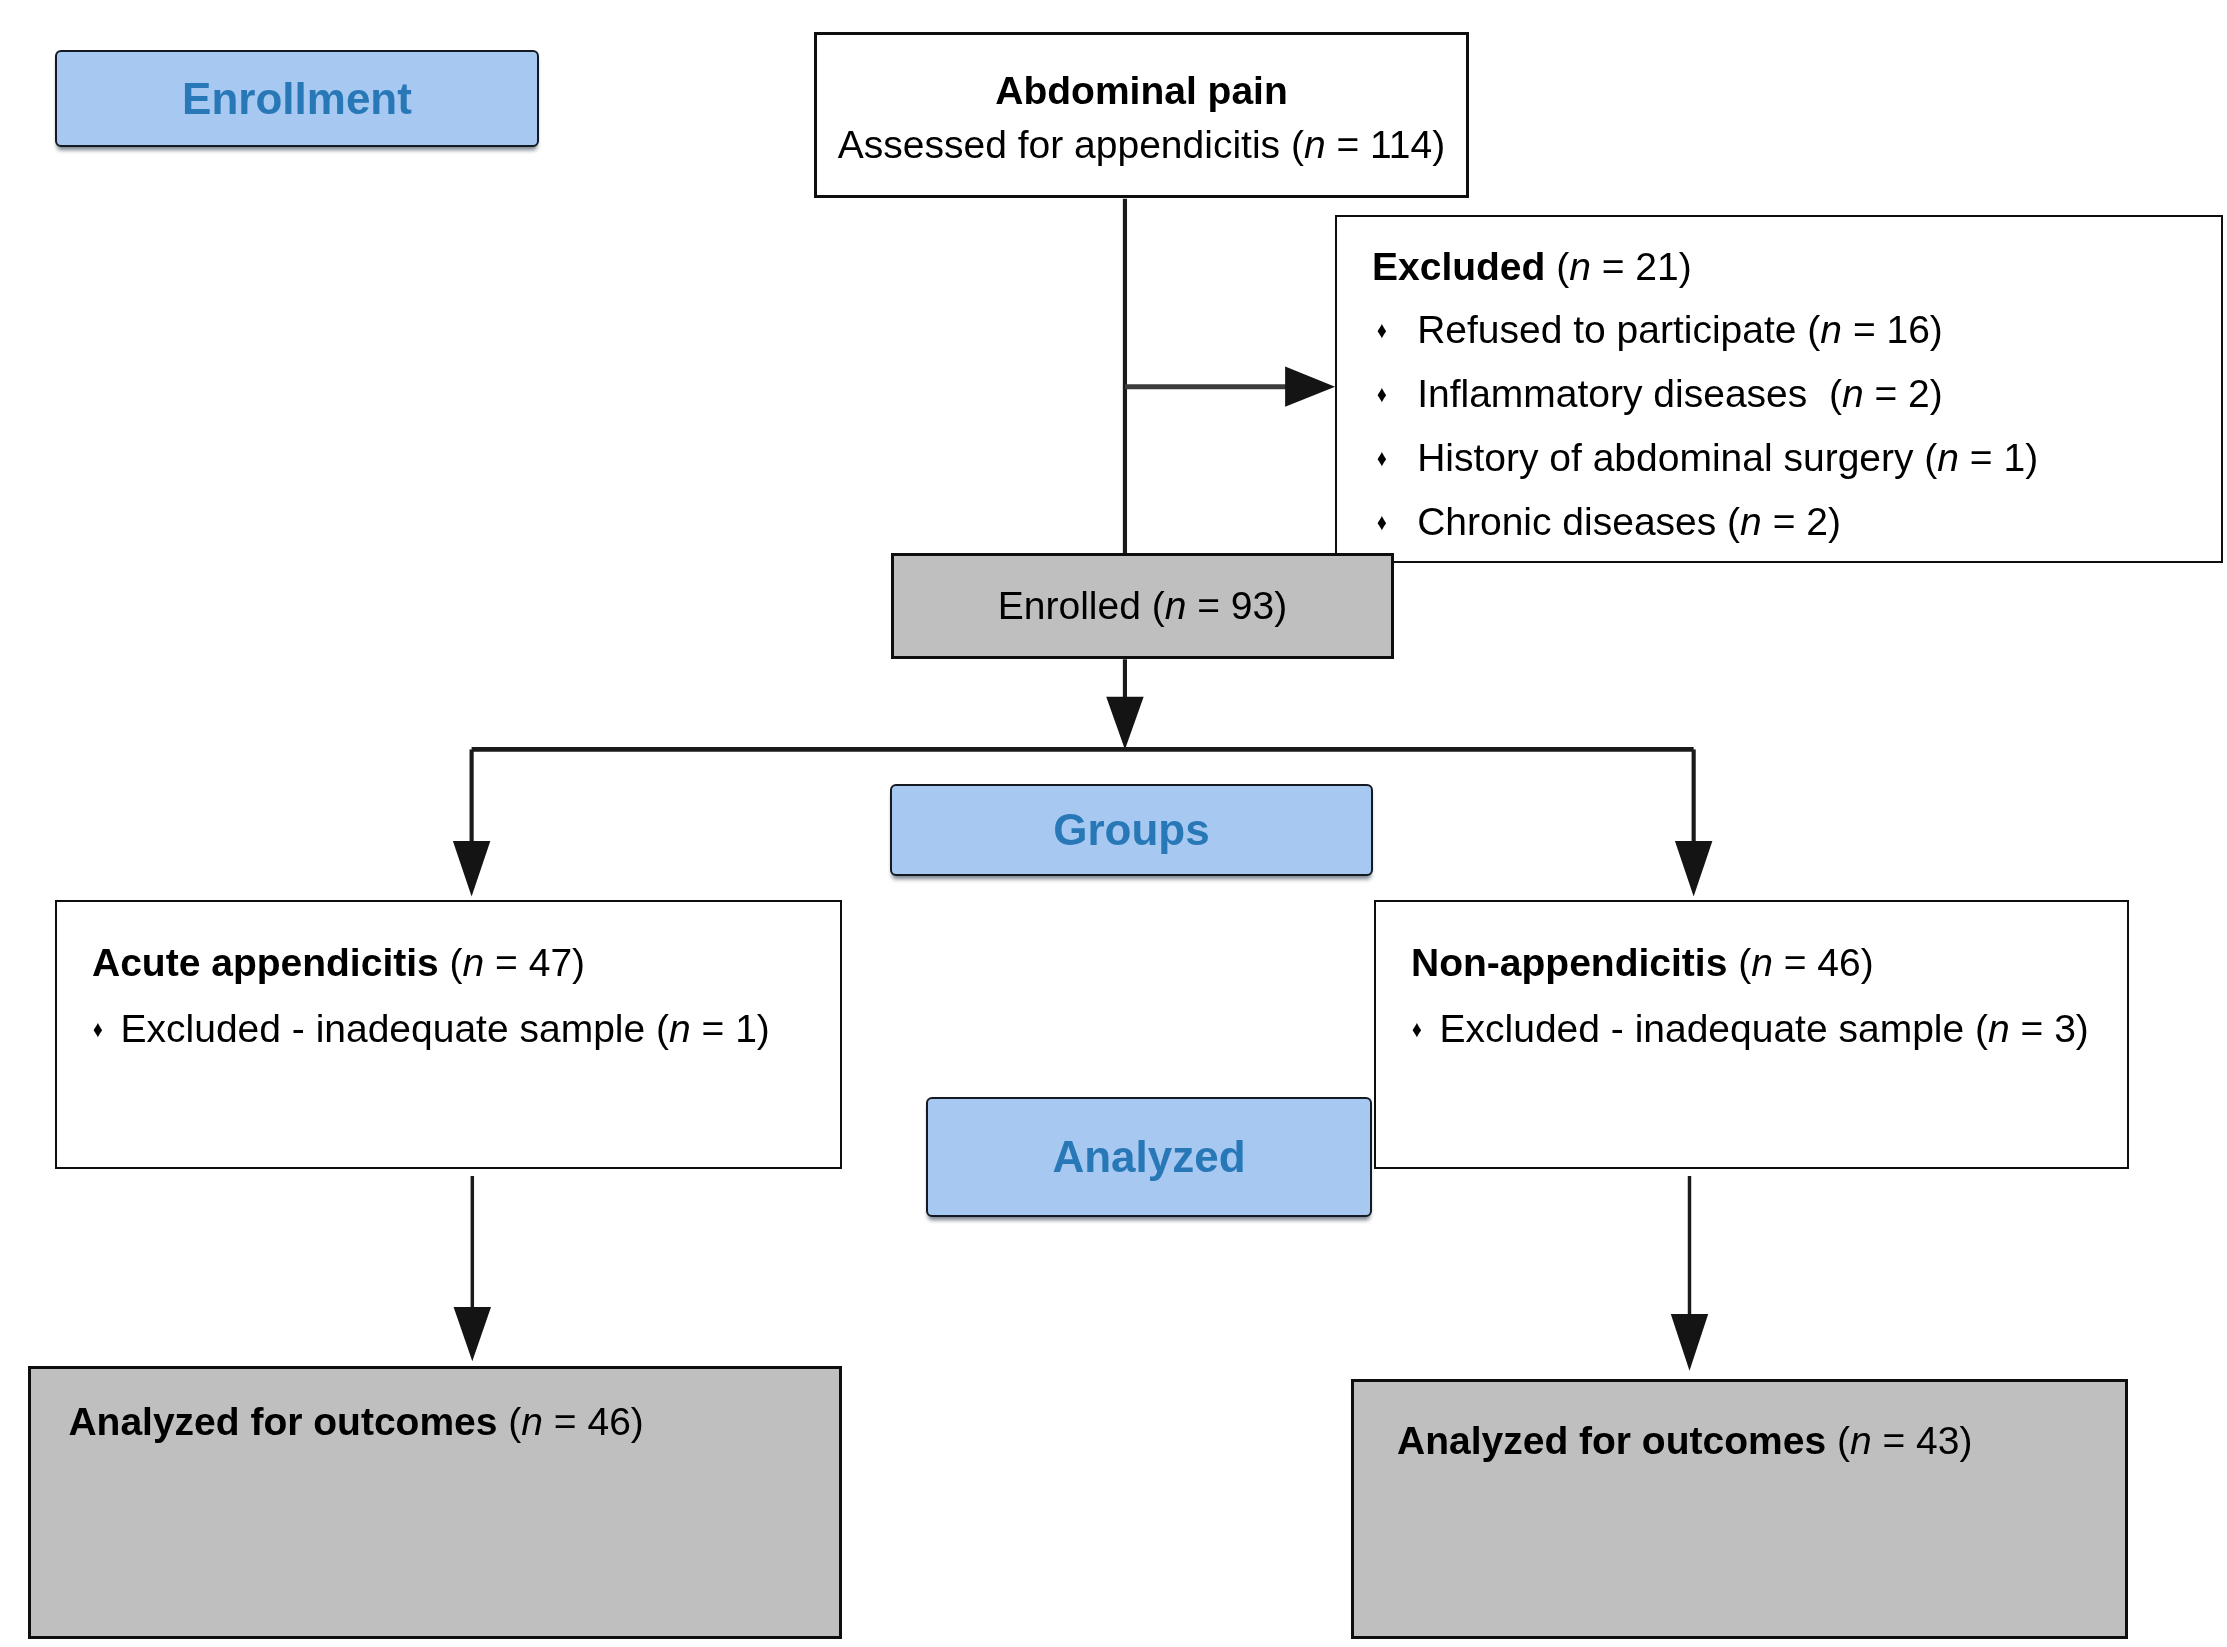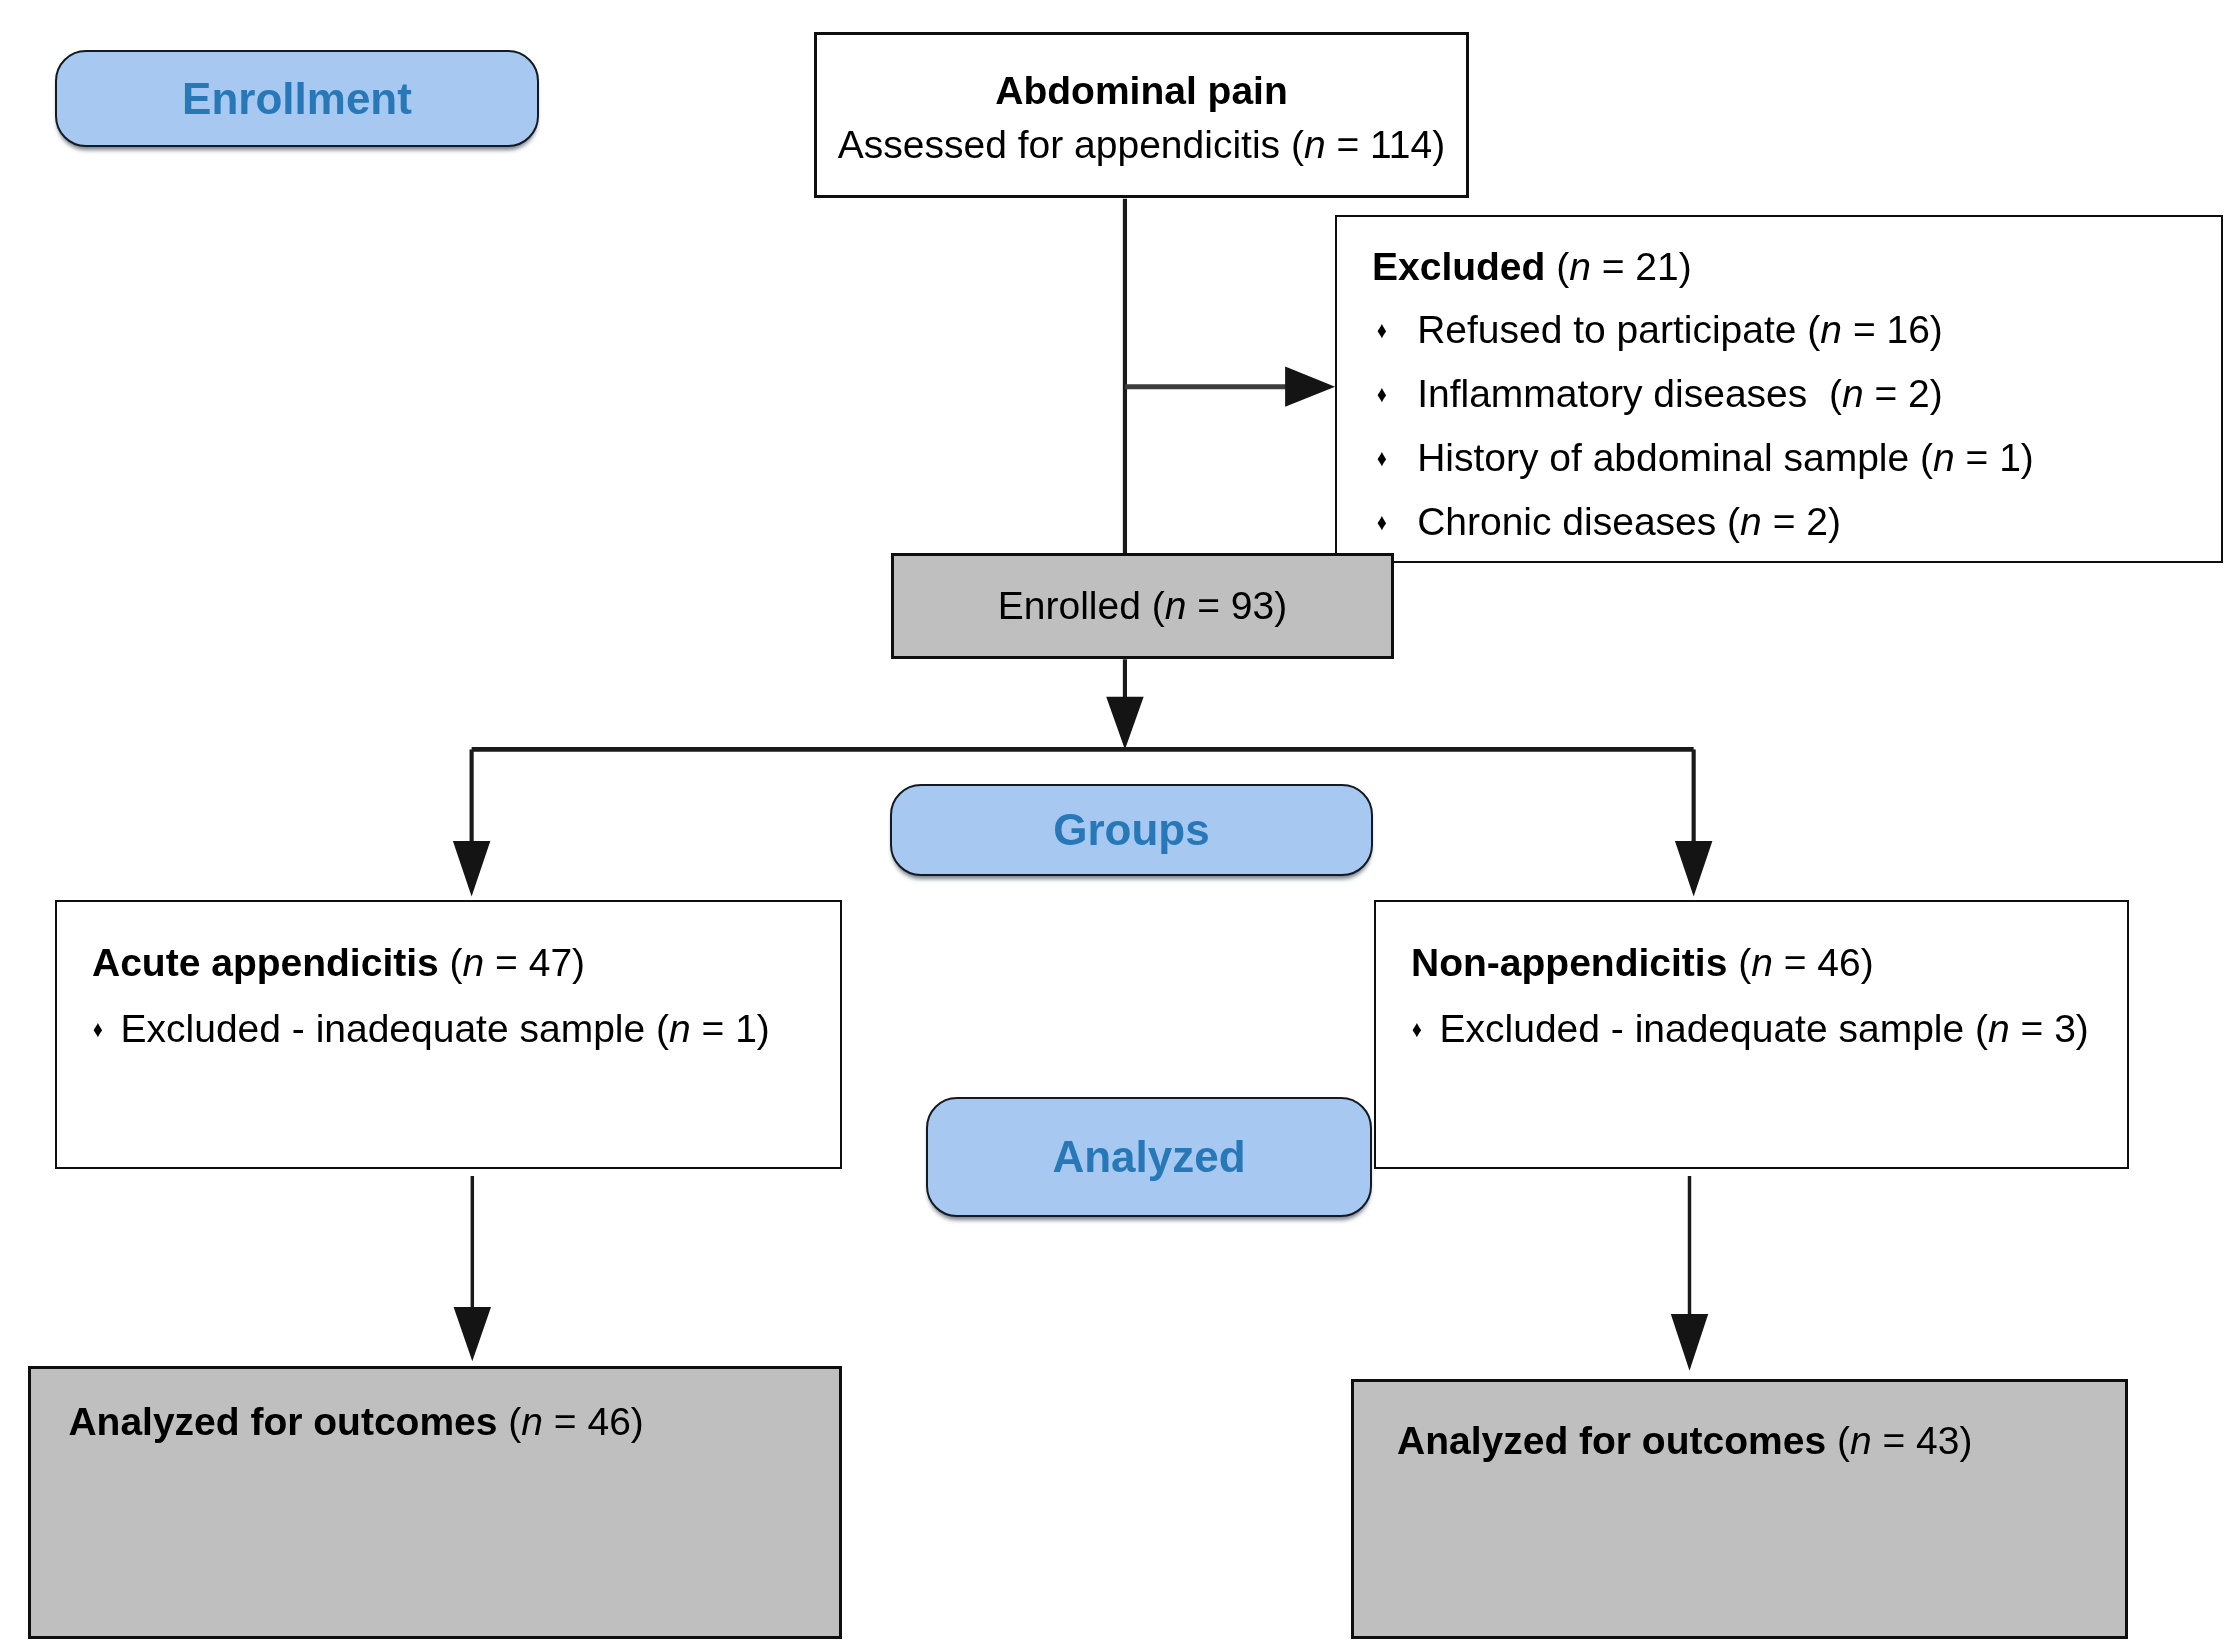--- a/index.html
+++ b/index.html
@@ -7,21 +7,21 @@
     width:2227px;height:1648px;position:relative;background:#ffffff;
     font-family:"Liberation Sans",sans-serif;color:#000;
   }
   .canvas{position:absolute;inset:0;width:2227px;height:1648px;}
   svg.connectors{position:absolute;inset:0;pointer-events:none;}
   .box{position:absolute;box-sizing:border-box;background:#fff;border:2.8px solid #0e0e0e;font-size:39px;}
   .thick{border-width:3.5px;}
   .gray{background:#BFBFBF;}
   .stage{
     position:absolute;box-sizing:border-box;
-    background:#A7C9F1;border:2.1px solid #141a22;border-radius:31px;
+    background:#A7C9F1;border:2.1px solid #141a22;border-radius:6px;
     display:flex;align-items:center;justify-content:center;
     font-weight:bold;font-size:44px;color:#2878B7;
     box-shadow:0 4.9px 4.2px -2.1px rgba(75,85,100,0.75);
   }
   .center-col{display:flex;flex-direction:column;align-items:center;justify-content:center;text-align:center;}
   .pre{white-space:pre-wrap;}
   .n{font-style:italic;}
   .b{font-weight:bold;}
   .bullet{font-size:0.6em;display:inline-block;transform:scaleX(.82);vertical-align:4.9px;}
   .excl-item .bullet{margin-right:29px;margin-left:4.2px;}
@@ -68,21 +68,21 @@
 
   <div class="box thick center-col pos-eligibility">
     <div class="b title-line">Abdominal pain</div>
     <div class="pre"><span>Assessed for appendicitis (</span><span class="n">n</span><span> = 114)</span></div>
   </div>
 
   <div class="box pos-excluded">
     <div class="pre"><span class="b">Excluded</span><span> (</span><span class="n">n</span><span> = 21)</span></div>
     <div class="excl-item pre"><span class="bullet">♦</span><span>Refused to participate (</span><span class="n">n</span><span> = 16)</span></div>
     <div class="excl-item pre"><span class="bullet">♦</span><span>Inflammatory diseases  (</span><span class="n">n</span><span> = 2)</span></div>
-    <div class="excl-item pre"><span class="bullet">♦</span><span>History of abdominal sample (</span><span class="n">n</span><span> = 1)</span></div>
+    <div class="excl-item pre"><span class="bullet">♦</span><span>History of abdominal surgery (</span><span class="n">n</span><span> = 1)</span></div>
     <div class="excl-item pre"><span class="bullet">♦</span><span>Chronic diseases (</span><span class="n">n</span><span> = 2)</span></div>
   </div>
 
   <div class="box thick gray center-col pos-enrolled">
     <div class="pre"><span>Enrolled (</span><span class="n">n</span><span> = 93)</span></div>
   </div>
 
   <div class="stage pos-groups">
     <span>Groups</span>
   </div>

